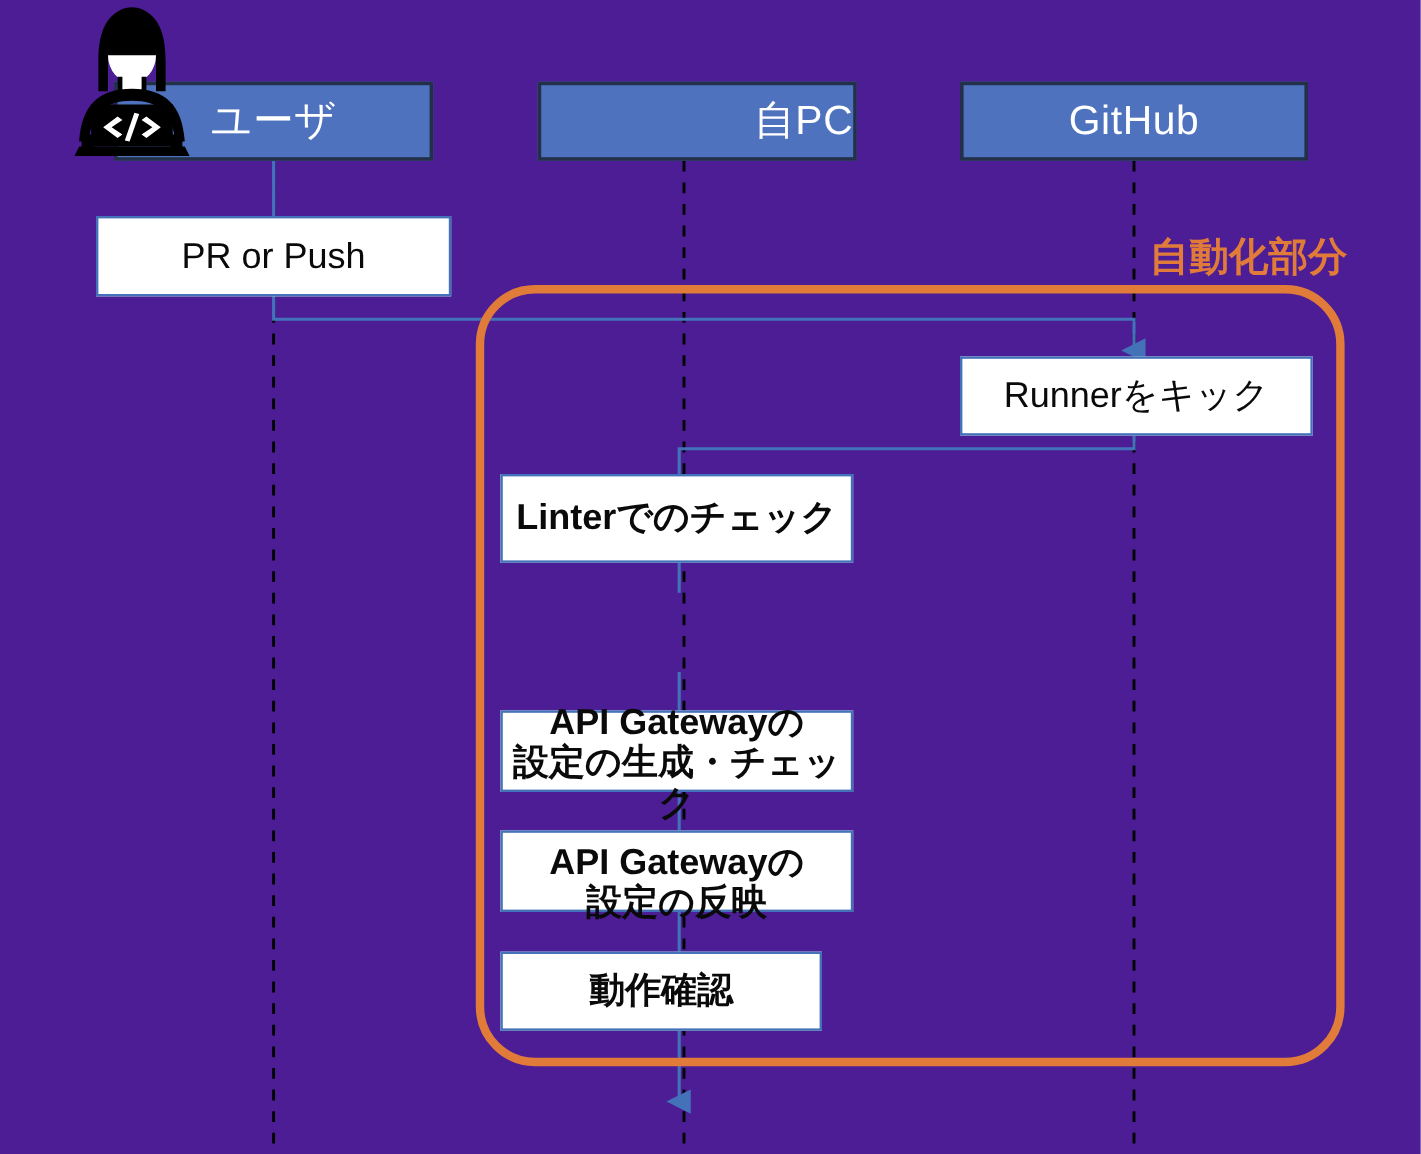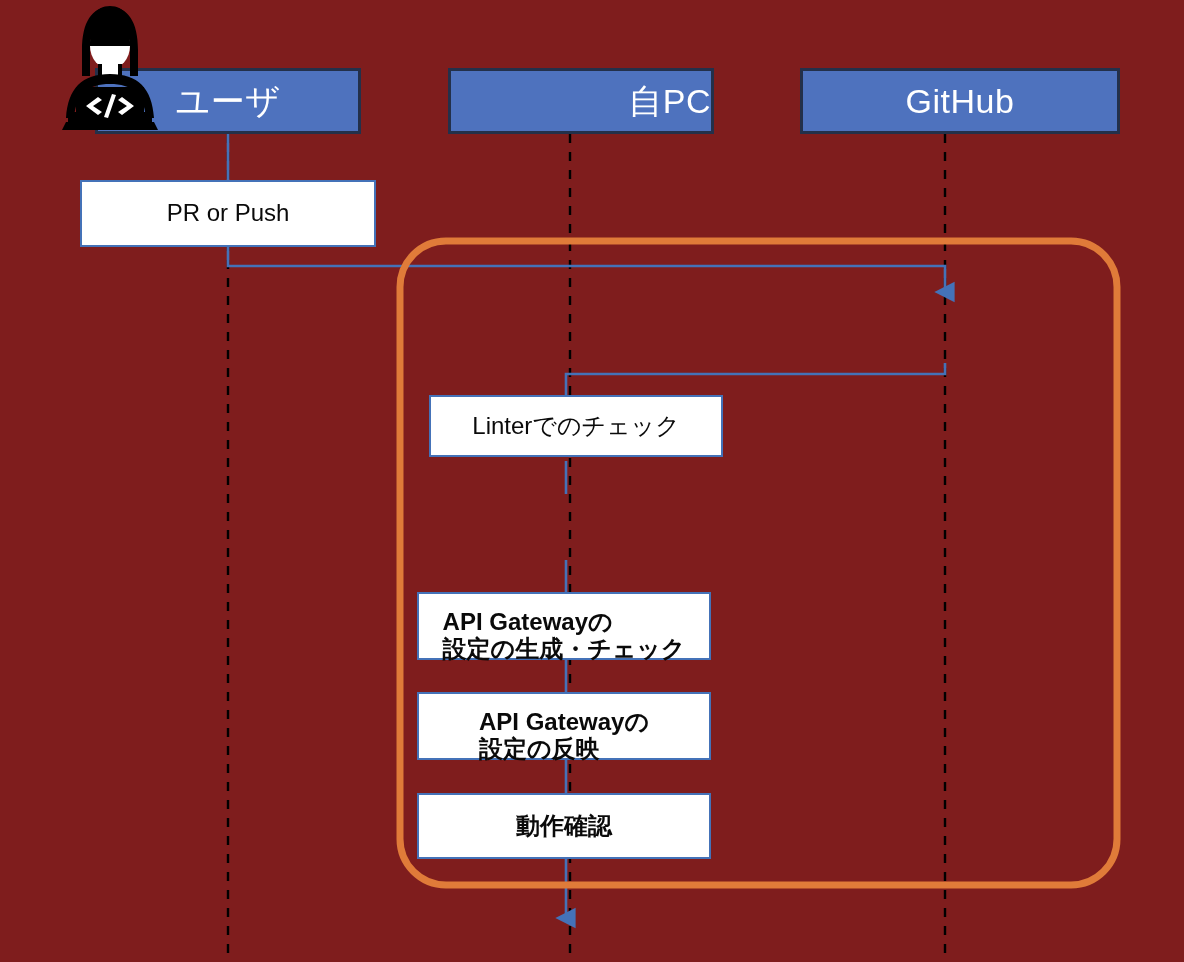--- a/index.html
+++ b/index.html
@@ -7,21 +7,21 @@
     padding: 0;
     background: #ffffff;
   }
   body {
     font-family: "Liberation Sans", "DejaVu Sans", sans-serif;
   }
   #canvas {
     position: relative;
     width: 1184px;
     height: 962px;
-    background: #7f1d1d;
+    background: #4c1d95;
     overflow: hidden;
   }
   .layer-svg {
     position: absolute;
     left: 0;
     top: 0;
     width: 1184px;
     height: 962px;
     pointer-events: none;
   }
@@ -35,44 +35,44 @@
     align-items: center;
     justify-content: center;
     color: #ffffff;
     font-size: 34px;
     font-weight: 400;
     letter-spacing: 0.5px;
     line-height: 1;
   }
   #actor-user   { left: 95px;  top: 68px; width: 266px; height: 66px; }
   #actor-pc     { left: 448px; top: 68px; width: 266px; height: 66px; justify-content: flex-end; }
-  #actor-github { left: 800px; top: 68px; width: 320px; height: 66px; text-align: center; }
+  #actor-github { left: 800px; top: 68px; width: 290px; height: 66px; text-align: center; }
 
   
   .proc-box {
     position: absolute;
     background: #ffffff;
     border: 2px solid #4472B8;
     box-sizing: border-box;
     display: flex;
     align-items: center;
     justify-content: center;
-    text-align: left;
+    text-align: center;
     color: #0a0a0a;
-    font-size: 24px;
+    font-size: 30px;
     line-height: 1.12;
     z-index: 3;
   }
   #box-pr      { left: 80px;  top: 180px; width: 296px; height: 67px; }
   #box-runner  { left: 800px; top: 297px; width: 294px; height: 66px; }
-  #box-linter  { left: 429px; top: 395px; width: 294px; height: 62px; }
+  #box-linter  { left: 417px; top: 395px; width: 294px; height: 74px; font-weight: bold; }
   #box-apitest { left: 417px; top: 494px; width: 294px; height: 66px; }
   #box-apigw-gen { left: 417px; top: 592px; width: 294px; height: 68px; font-weight: 700; }
   #box-apigw-apply { left: 417px; top: 692px; width: 294px; height: 68px; font-weight: 700; }
-  #box-verify  { left: 417px; top: 793px; width: 294px; height: 66px; font-weight: 700; }
+  #box-verify  { left: 417px; top: 793px; width: 268px; height: 66px; font-weight: 700; }
   .proc-box .two-line { white-space: pre-line; margin-top: 20px; }
 
   
   #automation-label {
     position: absolute;
     left: 958px;
     top: 192px;
     color: #E07B39;
     font-size: 33px;
     font-weight: 700;
@@ -160,34 +160,38 @@
 
     <path d="M54,95 L58,98 L49,104 L58,110 L54,113 L42,104 Z" fill="#ffffff"></path>
     <path d="M78,95 L90,104 L78,113 L74,110 L83,104 L74,98 Z" fill="#ffffff"></path>
     <path d="M68,92 L72,93 L64,116 L60,115 Z" fill="#ffffff"></path>
   </svg>
 
   <div class="proc-box" id="box-pr">
     <span>PR or Push</span>
   </div>
 
+  <div class="proc-box" id="box-runner">
+    <span>Runnerをキック</span>
+  </div>
 
   <div class="proc-box" id="box-linter">
     <span>Linterでのチェック</span>
   </div>
 
 
   <div class="proc-box" id="box-apigw-gen">
     <span class="two-line">API Gatewayの
 設定の生成・チェック</span>
   </div>
 
   <div class="proc-box" id="box-apigw-apply">
     <span class="two-line">API Gatewayの
 設定の反映</span>
   </div>
 
   <div class="proc-box" id="box-verify">
     <span>動作確認</span>
   </div>
 
+  <div id="automation-label">自動化部分</div>
 
 </div>
 
 </body></html>

